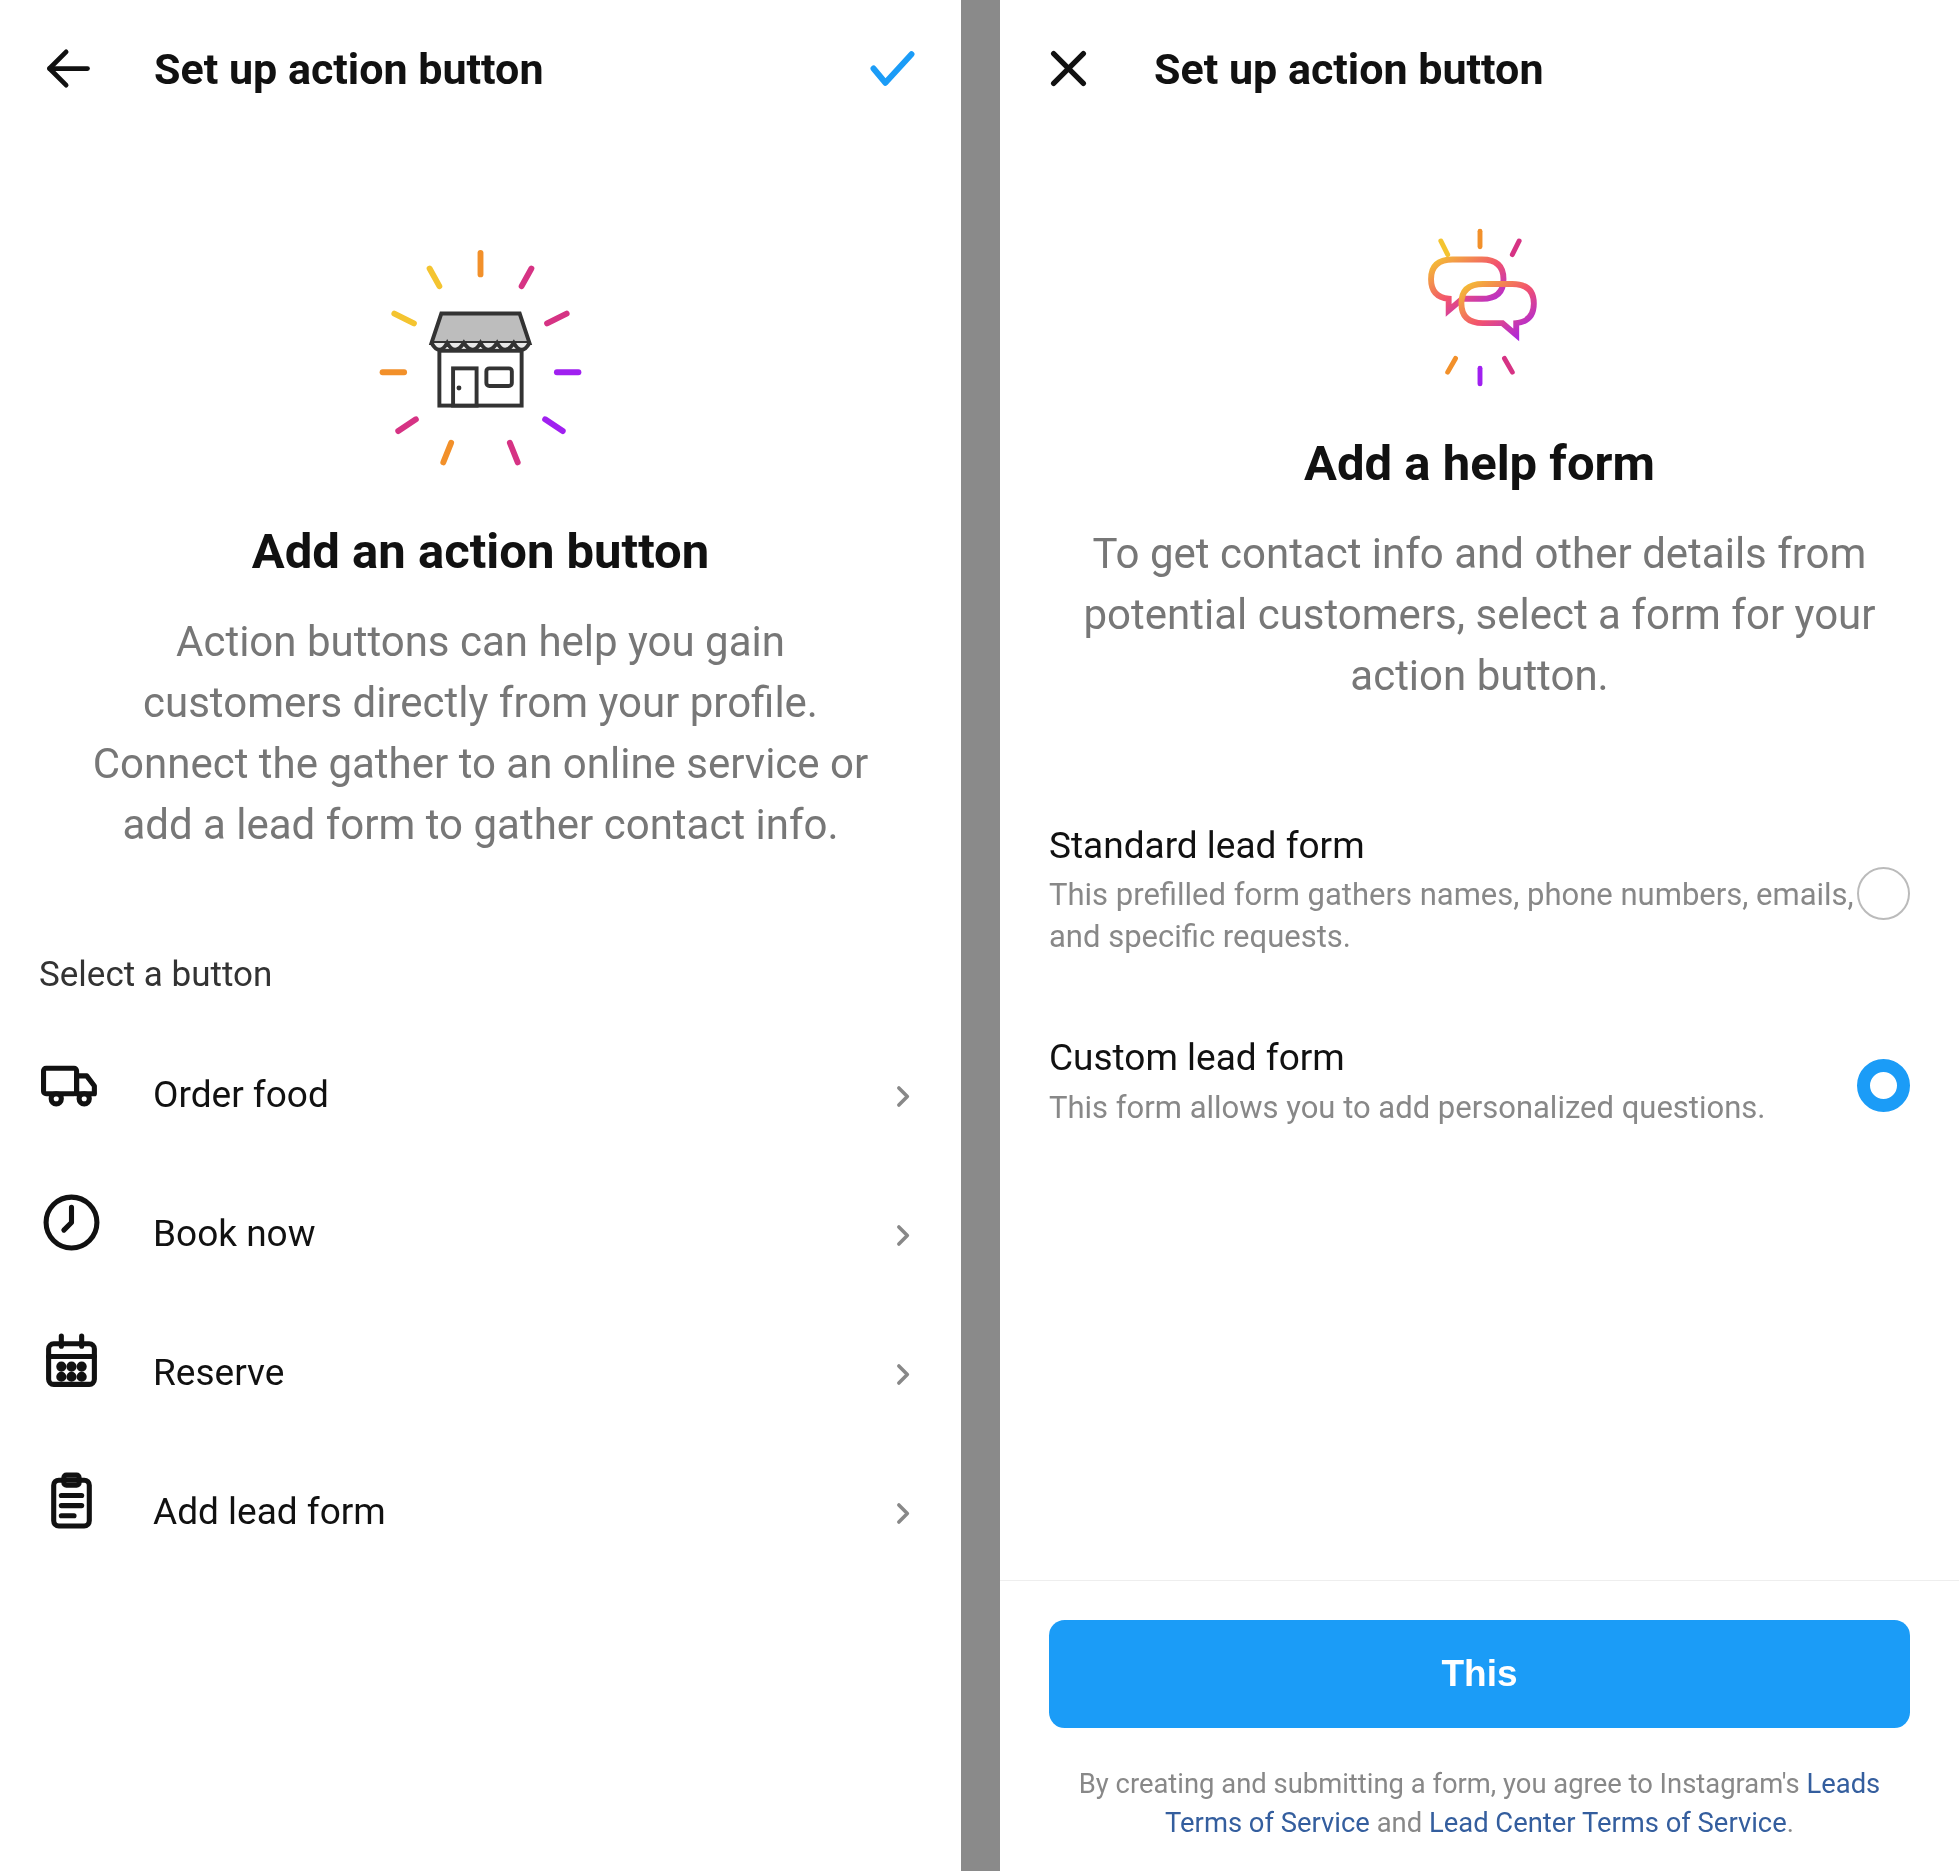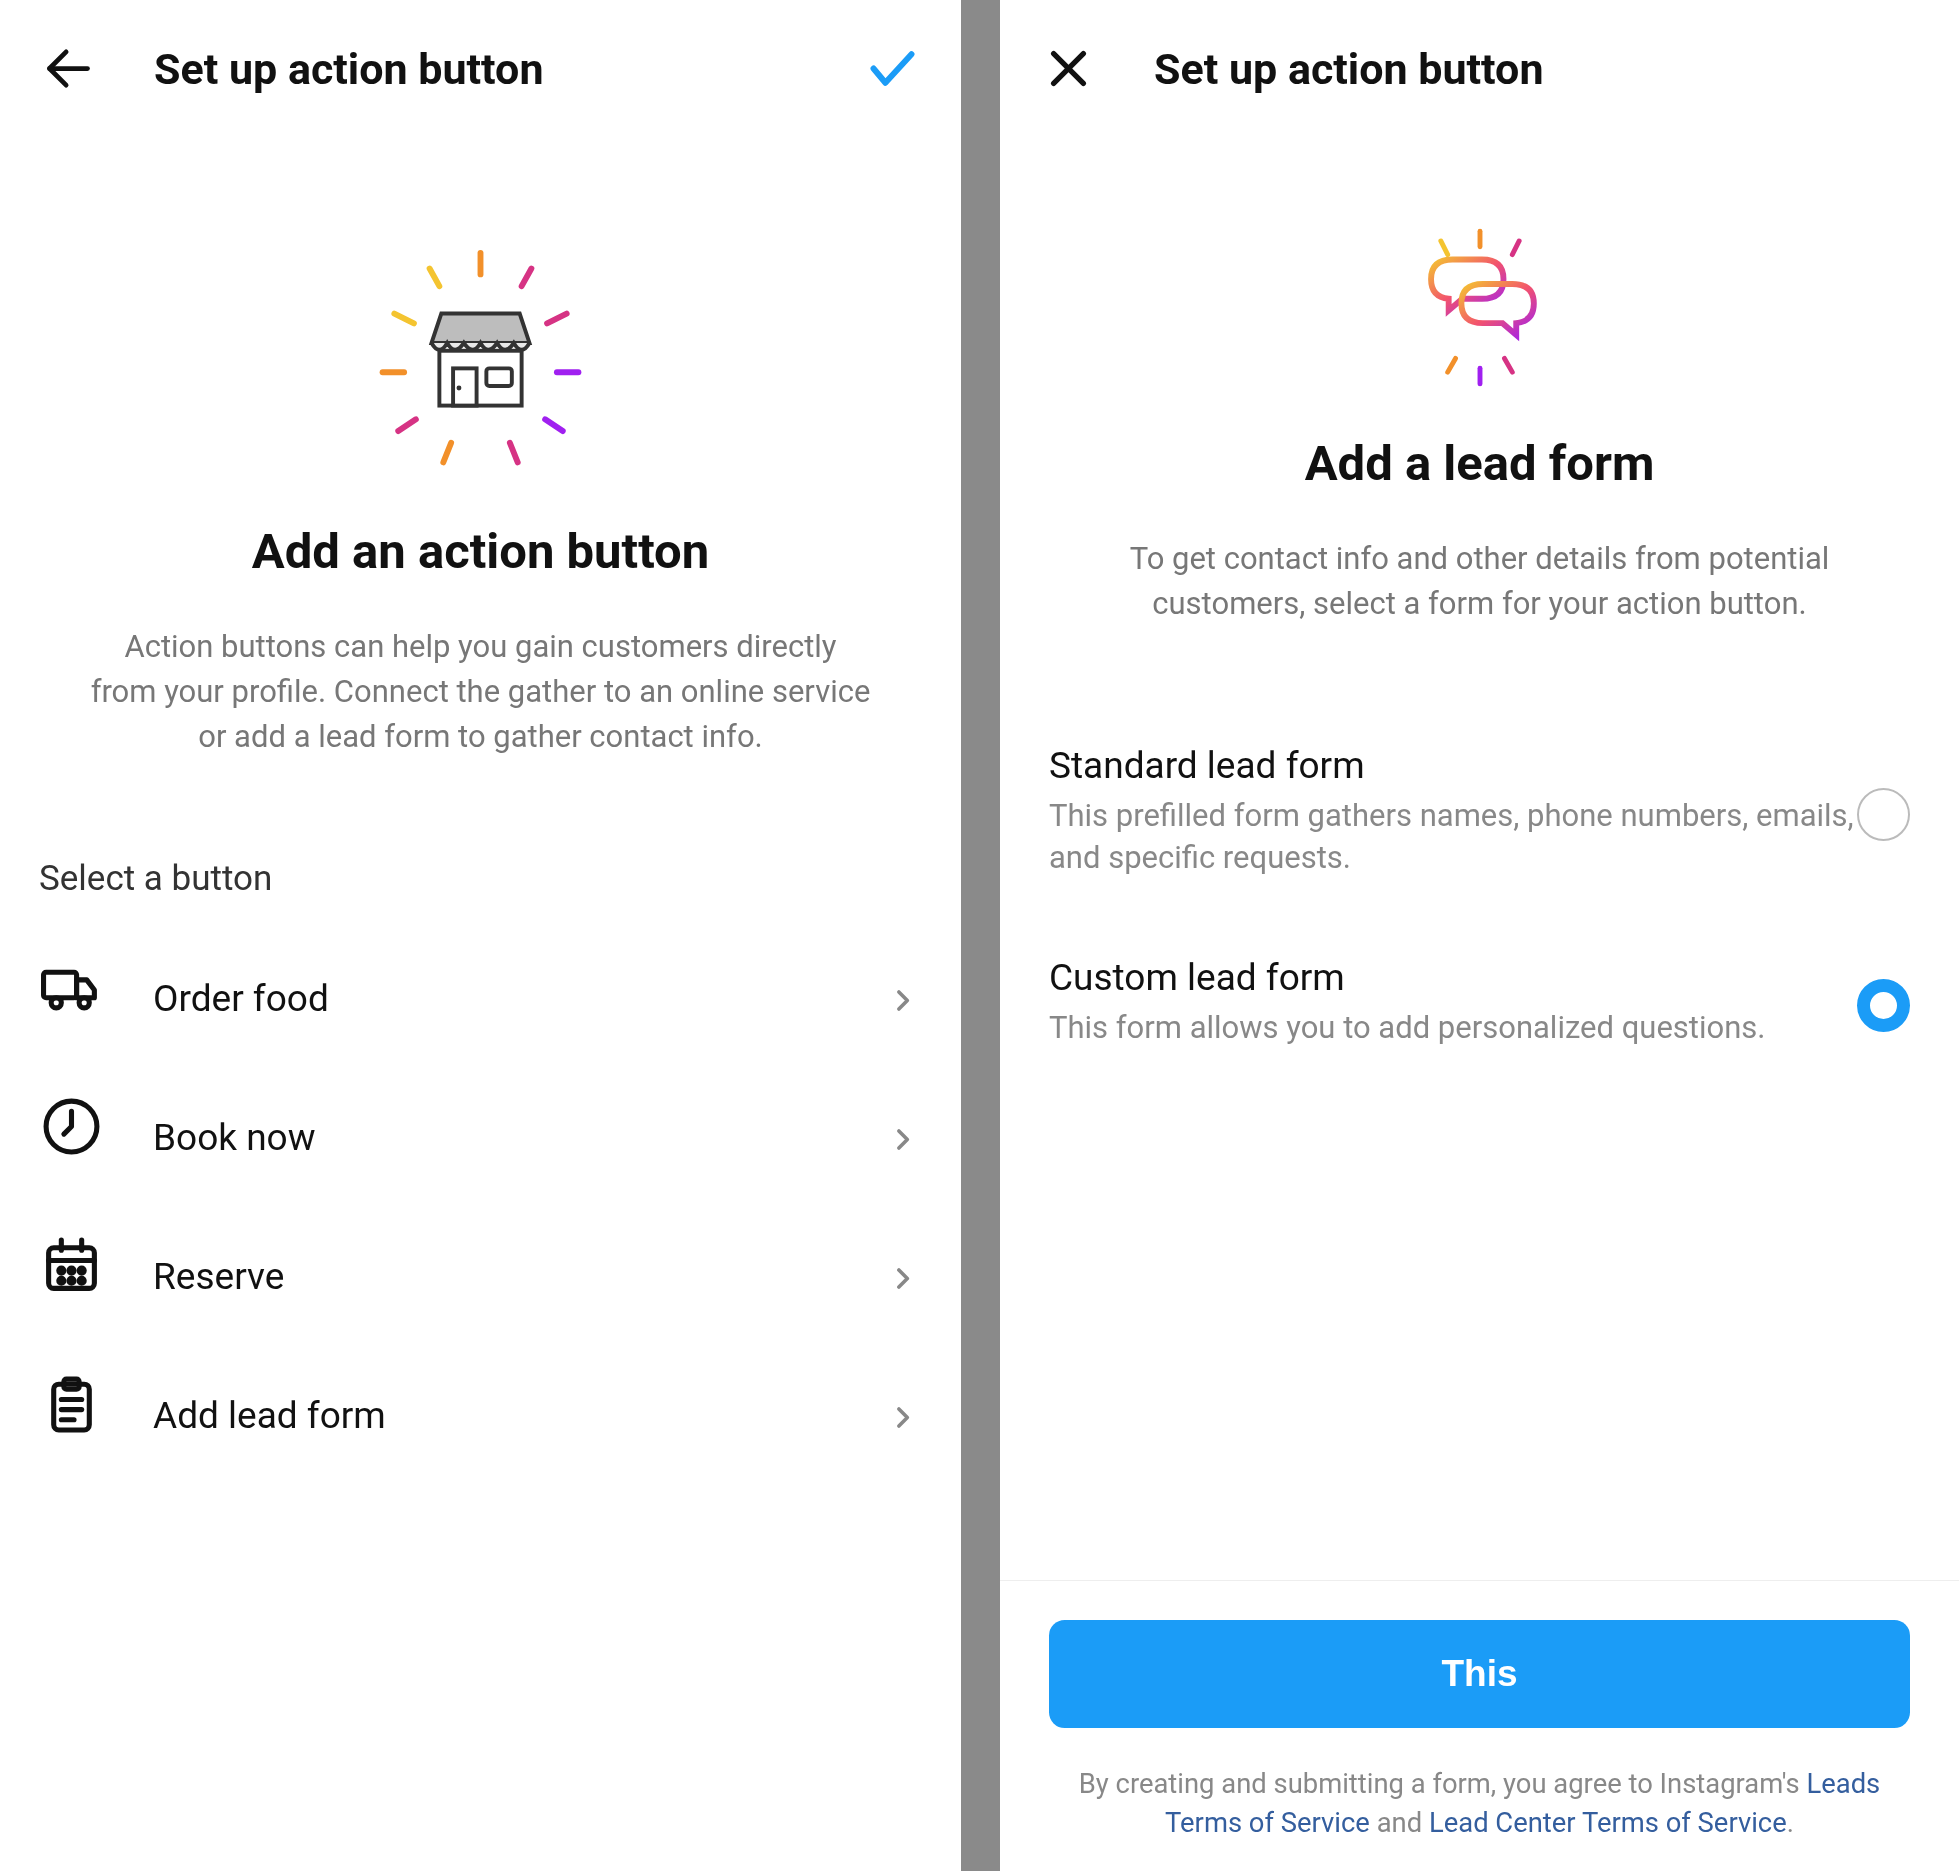--- a/index.html
+++ b/index.html
@@ -46,24 +46,24 @@
   }
   .hero-left { padding: 118px 88px 59px 88px; }
   .hero-right { padding: 98px 78px 78px 78px; }
   .hero h1 {
     font-size: 49px;
     font-weight: 700;
     color: #111;
     margin-top: 39px;
   }
   .hero p.sub {
-    font-size: 31px;
+    font-size: 42px;
     color: #777;
     line-height: 1.45;
-    margin-top: 45px;
+    margin-top: 32px;
   }
 
   .illustration { position: relative; }
 
   .section-label {
     font-size: 35px;
     color: #333;
     padding: 39px 39px 19.6px 39px;
   }
 
@@ -307,21 +307,21 @@
           <linearGradient id="g1" x1="0" y1="0" x2="1" y2="1">
             <stop offset="0%" stop-color="#f4c430"></stop>
             <stop offset="50%" stop-color="#f2526e"></stop>
             <stop offset="100%" stop-color="#a020f0"></stop>
           </linearGradient>
         </defs>
         <path d="M45 55 q0 -20 22 -20 h30 q22 0 22 20 q0 20 -22 20 h-20 l-14 12 v-12 q-18 -2 -18 -20 Z" fill="none" stroke="url(#g1)" stroke-width="6"></path>
         <path d="M150 80 q0 -20 -22 -20 h-30 q-22 0 -22 20 q0 20 22 20 h20 l14 12 v-12 q18 -2 18 -20 Z" fill="none" stroke="url(#g1)" stroke-width="6"></path>
       </svg>
     </div>
-    <h1>Add a lead form</h1>
+    <h1>Add a help form</h1>
     <p class="sub">To get contact info and other details from potential customers, select a form for your action button.</p>
   </div>
 
   <div class="radio-list">
     <div class="radio-row">
       <div class="radio-text">
         <div class="radio-title">Standard lead form</div>
         <div class="radio-desc">This prefilled form gathers names, phone numbers, emails, and specific requests.</div>
       </div>
       <div class="radio-circle"></div>

